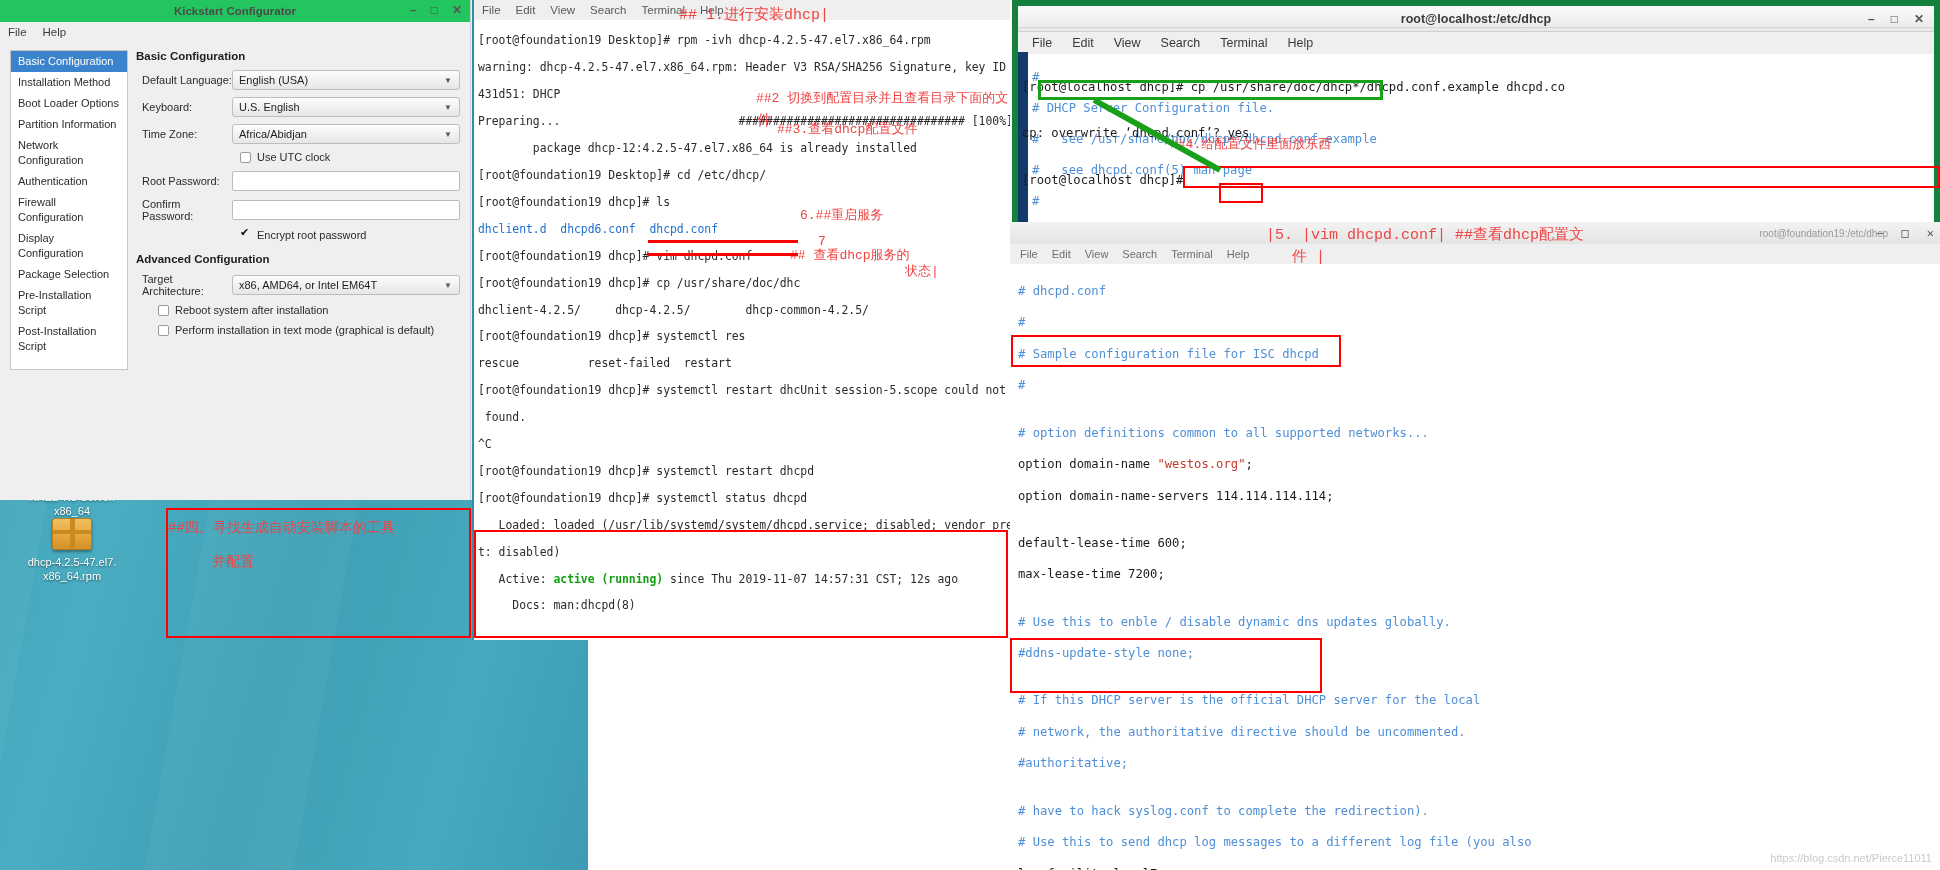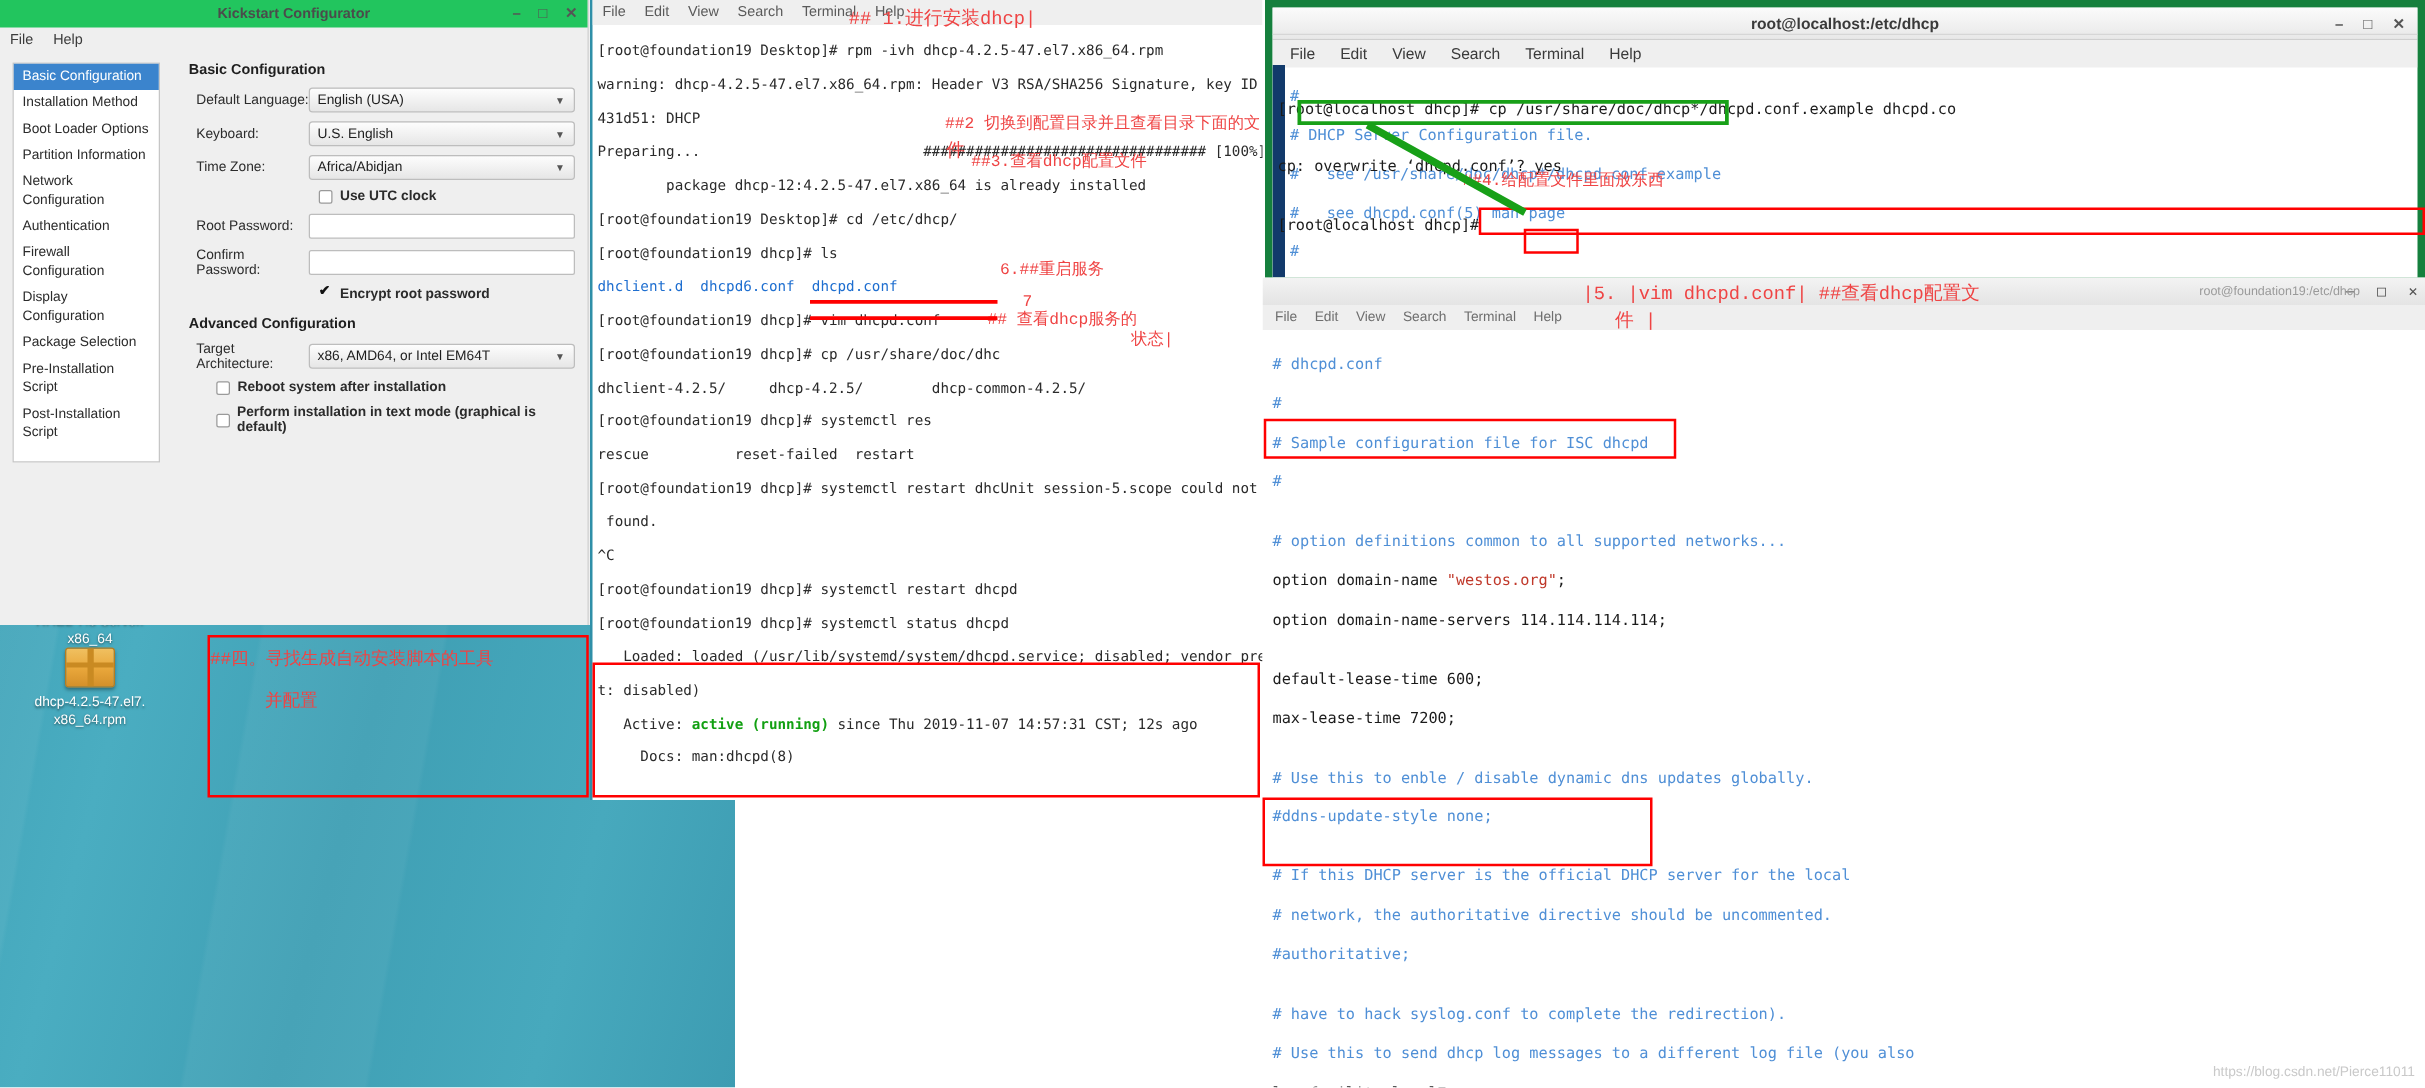--- a/index.html
+++ b/index.html
@@ -55,38 +55,38 @@
   }
   .ks-title{
     height:22px; background:#22c55e; position:relative;
     display:flex; align-items:center; justify-content:center;
     font-size:11.5px; color:#4b4b4b; font-weight:600;
   }
   .ks-ctrls{ position:absolute; right:8px; top:3px; display:flex; gap:14px; color:#555; font-size:12px; }
   .ks-ctrls span{ cursor:default; }
   .ks-menu{ height:20px; display:flex; gap:16px; padding-left:8px; align-items:center;
     font-size:11.5px; color:#3b3b3b; }
-  .ks-body{ display:flex; padding:8px 10px 0 10px; gap:21px;justify-content:flex-end; }
+  .ks-body{ display:flex; padding:8px 10px 0 10px; gap:6px;justify-content:flex-end; }
   .ks-list{ width:118px; background:#fff; border:1px solid #c6c6c6; height:320px; }
   .ks-list-item{ padding:3px 7px; font-size:11px; color:#2b2b2b; line-height:15px; }
   .ks-list-item.sel{ background:#3b84cd; color:#fff; }
   .ks-right{ flex:1; }
   .ks-sec{ font-size:11.5px; font-weight:700; color:#1e1e1e; margin:0 0 8px 2px; }
   .ks-row{ display:flex; align-items:center; margin-bottom:7px; }
   .ks-lbl{ width:98px; font-size:11px; color:#2b2b2b; text-align:left; padding-left:8px;}
   .ks-combo{
     flex:1; height:20px; border:1px solid #bdbdbd; border-radius:3px;
     background:linear-gradient(180deg,#fdfdfd,#e6e6e6);
     font-size:11px; color:#1d1d1d; display:flex; align-items:center; padding:0 6px; position:relative;
   }
   .ks-combo .cv{ position:absolute; right:7px; font-size:8px; color:#555; }
   .ks-input{
     flex:1; height:20px; border:1px solid #bdbdbd; border-radius:2px; background:#fff;
   }
-  .ks-check{ display:flex; align-items:center; gap:6px; margin:0 0 8px 106px; font-size:11px; color:#2b2b2b;font-weight:bold;}
+  .ks-check{ display:flex; align-items:center; gap:6px; margin:0 0 8px 106px; font-size:11px; color:#2b2b2b;}
   .ks-check .bx{ width:11px;height:11px;border:1px solid #9a9a9a;background:#fff; border-radius:2px;
     display:inline-block; position:relative;}
   .ks-check.on .bx::after{ content:"✔"; position:absolute; left:0px; top:-4px; font-size:11px; color:#111; }
   .ks-check.noind .bx{ border:none; background:transparent; }
   .ks-adv{ margin-top:12px; }
 
   
   .term{
     position:absolute; background:#ffffff;
     font-family:"DejaVu Sans Mono","Liberation Mono",monospace;

